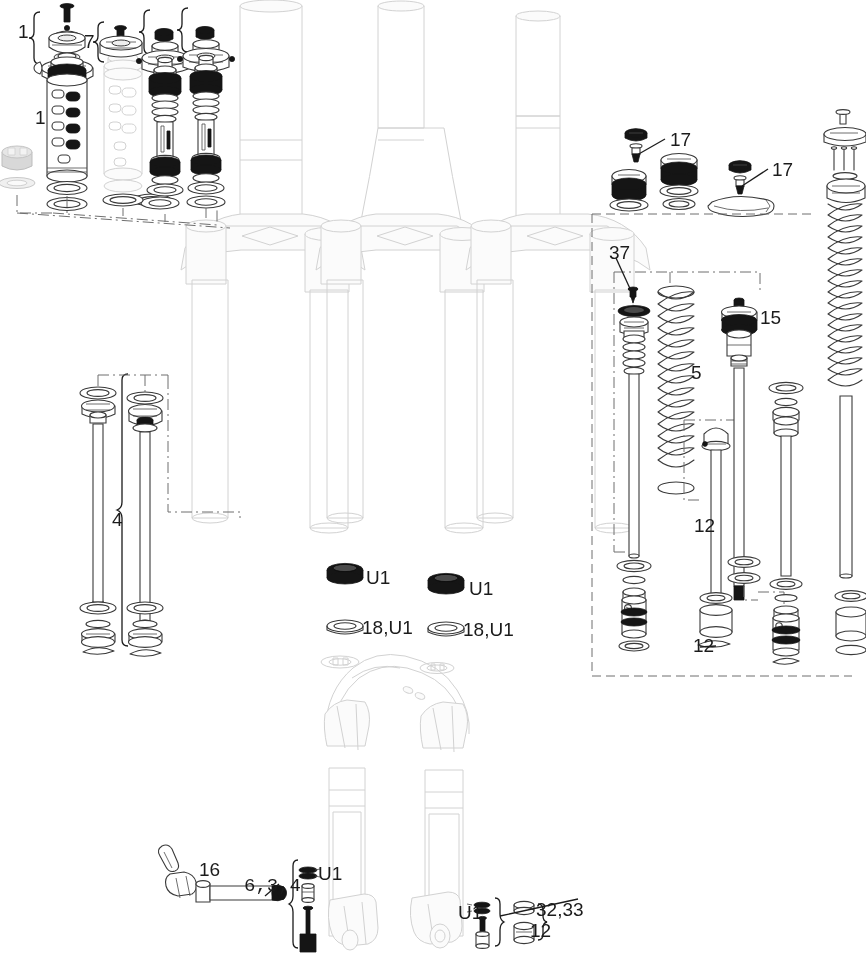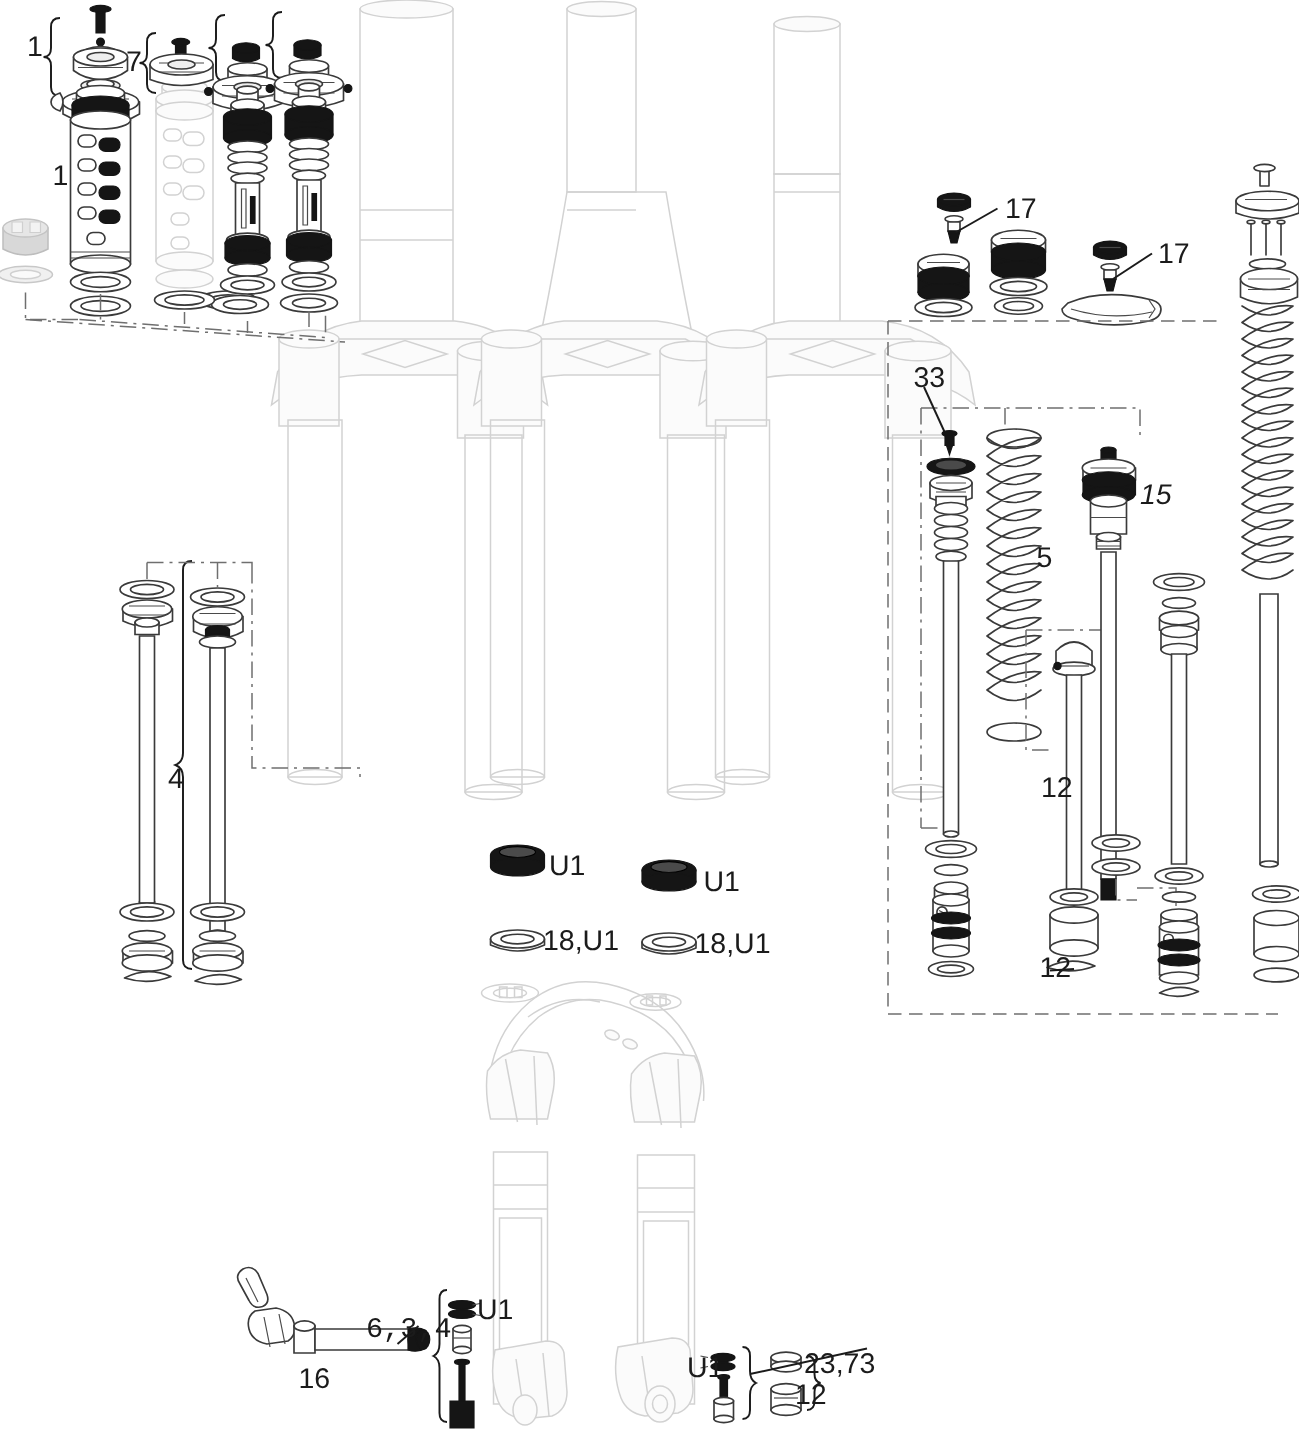--- a/index.html
+++ b/index.html
@@ -714,30 +714,30 @@
     <path class="lead" d="M500 916 L578 899"></path>
   </g>
 
 </svg>
 
 <div class="callout-label" style="left:18px;  top:22px;">1</div>
 <div class="callout-label" style="left:84px;  top:32px;">7</div>
 <div class="callout-label" style="left:35px;  top:108px;">1</div>
 <div class="callout-label" style="left:670px; top:130px;">17</div>
 <div class="callout-label" style="left:772px; top:160px;">17</div>
-<div class="callout-label" style="left:609px; top:243px;">33</div>
-<div class="callout-label" style="left:760px; top:321px;font-style:italic;">15</div>
+<div class="callout-label" style="left:609px; top:243px;">37</div>
+<div class="callout-label" style="left:760px; top:308px;">15</div>
 <div class="callout-label" style="left:691px; top:363px;">5</div>
 <div class="callout-label" style="left:112px; top:510px;">4</div>
 <div class="callout-label" style="left:694px; top:516px;">12</div>
 <div class="callout-label" style="left:366px; top:568px;">U1</div>
 <div class="callout-label" style="left:469px; top:579px;">U1</div>
 <div class="callout-label" style="left:362px; top:618px;">18,U1</div>
 <div class="callout-label" style="left:463px; top:620px;">18,U1</div>
 <div class="callout-label" style="left:693px; top:636px;">12</div>
 <div class="callout-label" style="left:318px; top:864px;">U1</div>
 <div class="callout-label" style="left:244px; top:877px;font-family:Liberation Mono, monospace;">6,3,4</div>
-<div class="callout-label" style="left:199px; top:910px;text-align:right;">16</div>
+<div class="callout-label" style="left:199px; top:860px;text-align:right;">16</div>
 <div class="callout-label" style="left:458px; top:903px;">U1</div>
-<div class="callout-label" style="left:536px; top:900px;">23,73</div>
+<div class="callout-label" style="left:536px; top:900px;">32,33</div>
 <div class="callout-label" style="left:530px; top:921px;">12</div>
 
 </div>
 
 </body></html>

